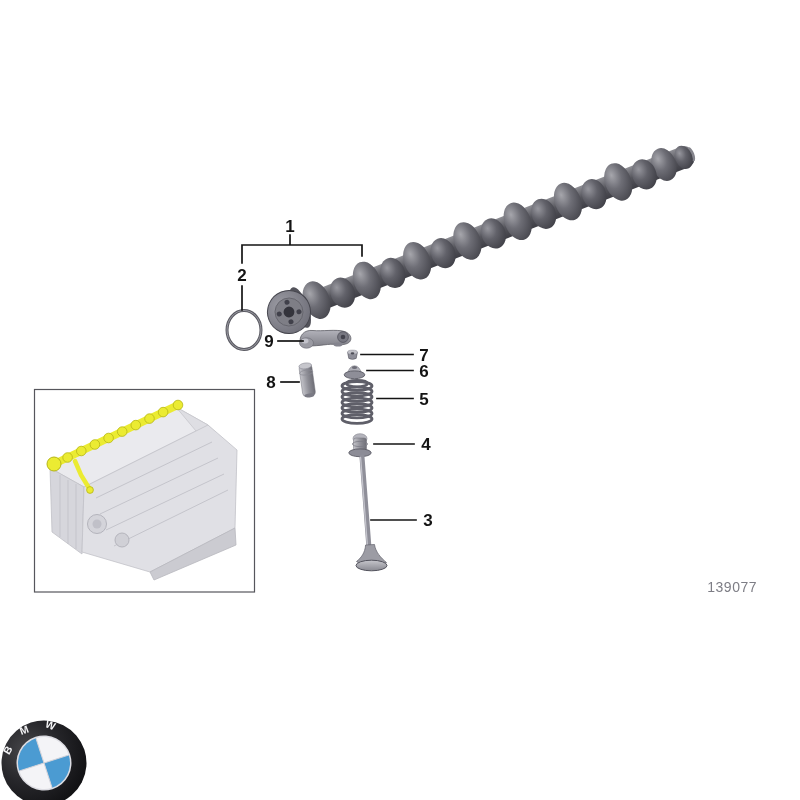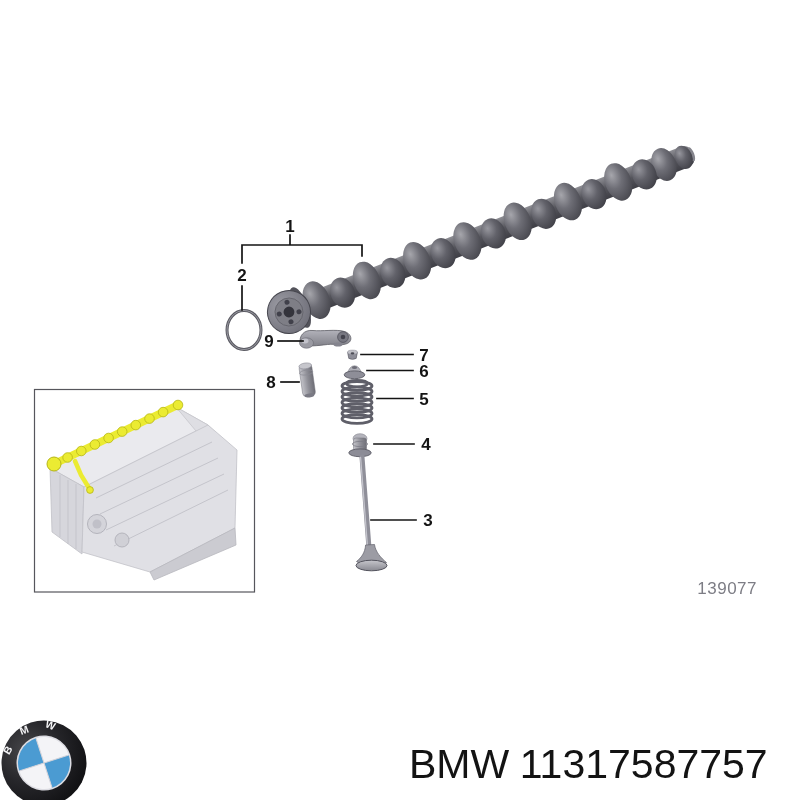--- a/index.html
+++ b/index.html
@@ -3,21 +3,21 @@
 <meta charset="utf-8">
 <style>
   html,body{margin:0;padding:0;background:#ffffff;}
   body{width:800px;height:800px;position:relative;overflow:hidden;
        font-family:"Liberation Sans", sans-serif;}
   .stage{position:absolute;left:0;top:0;width:800px;height:800px;background:#ffffff;overflow:hidden;}
   svg.canvas{position:absolute;left:0;top:0;}
   .callout{position:absolute;transform:translate(-50%,-50%);
            font-weight:bold;font-size:17px;color:#141414;line-height:1;}
   .diagram-number{position:absolute;left:657px;top:579px;width:100px;text-align:right;
-                  font-size:17px;color:#7d7d85;letter-spacing:0.5px;}
+                  font-size:14px;color:#7d7d85;letter-spacing:0.5px;}
   .footer-text{position:absolute;left:409px;top:741px;font-size:41px;line-height:46px;
                color:#131313;white-space:nowrap;}
   .footer-text .pn{margin-left:0.26em;}
 </style>
 </head>
 <body>
 
 <div class="stage">
 
   <svg class="canvas" width="800" height="800" viewBox="0 0 800 800">
@@ -226,17 +226,14 @@
   <div class="callout" style="left:428px;top:520px">3</div>
   <div class="callout" style="left:426px;top:444px">4</div>
   <div class="callout" style="left:424px;top:399px">5</div>
   <div class="callout" style="left:424px;top:371px">6</div>
   <div class="callout" style="left:424px;top:355px">7</div>
   <div class="callout" style="left:271px;top:382px">8</div>
   <div class="callout" style="left:269px;top:341px">9</div>
 
   <div class="diagram-number">139077</div>
 
-  <div class="footer-text">
-    <span>BMW</span><span class="pn">11317587757</span>
-  </div>
 
 </div>
 
 </body></html>

